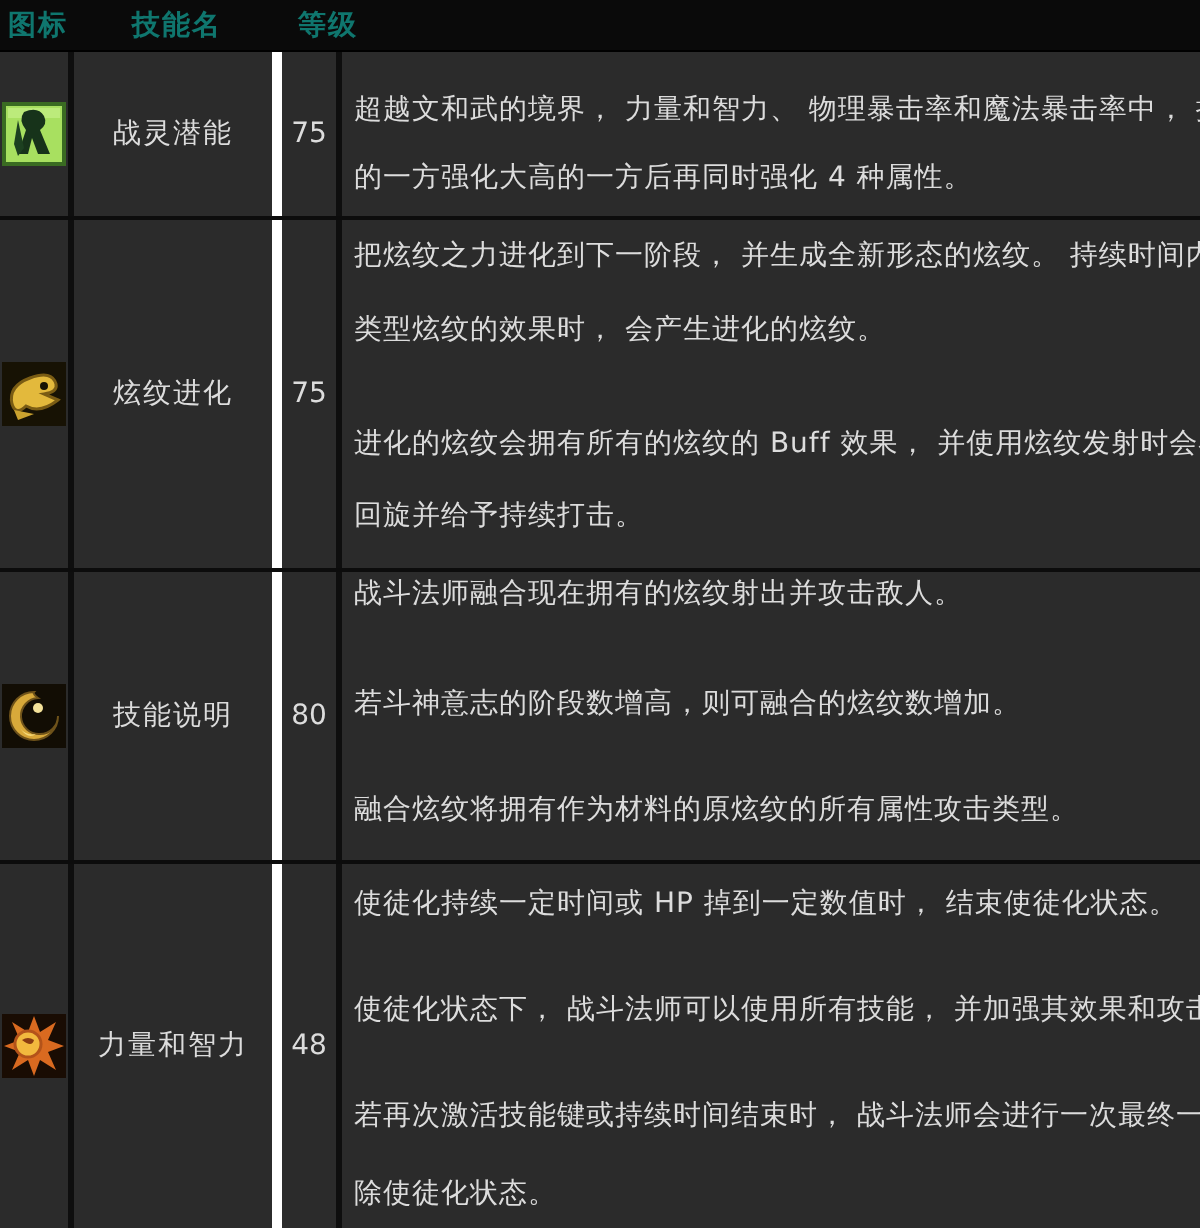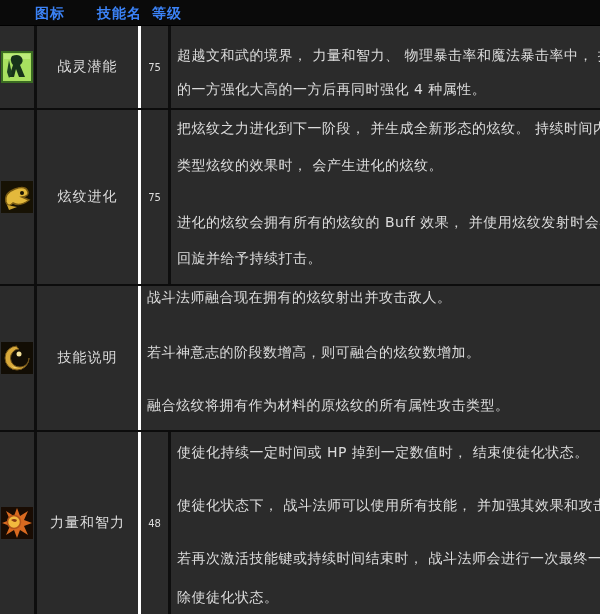--- a/index.html
+++ b/index.html
@@ -25,24 +25,23 @@
     background: #0a0a0a;
     box-sizing: border-box;
     border-bottom: 1px solid #000;
   }
   .header-label {
     position: absolute;
     top: 0;
     line-height: 26px;
     font-size: 14px;
     font-weight: bold;
-    color: #3b82f6;
+    color: #0f766e;
     white-space: nowrap;
     letter-spacing: 1px;
-    margin-left: 31px;
   }
   
   .row {
     display: flex;
     width: 760px;
     box-sizing: border-box;
     border-bottom: 2px solid #0c0c0c;
     background: #2b2b2b;
   }
   .row:last-child { border-bottom: none; }
@@ -53,36 +52,36 @@
   .icon-cell {
     width: 37px;
     border-right: 3px solid #0e0e0e;
     display: flex;
     align-items: center;
     justify-content: flex-start;
   }
   .icon-cell svg { margin-left: 1px; display: block; }
   .name-cell {
     width: 104px;
-    border-right: 3px solid #ffffff;
+    border-right: 5px solid #ffffff;
     display: flex;
     align-items: center;
     justify-content: center;
     font-size: 14px;
     color: #dcdcdc;
     letter-spacing: 1px;
     white-space: nowrap;
   }
   .level-cell {
     width: 30px;
     border-right: 3px solid #0e0e0e;
     display: flex;
     align-items: center;
     justify-content: center;
-    font-size: 10px;
+    font-size: 14px;
     color: #dcdcdc;
   }
   .desc-cell {
     flex: 1 1 auto;
     padding-left: 6px;
     overflow: visible;
   }
   .desc-line {
     font-size: 14px;
     line-height: 20px;
@@ -91,21 +90,21 @@
     letter-spacing: 0.5px;
   }
 </style>
 </head>
 <body>
 
 <div class="table">
   <div class="header-row">
     <span class="header-label" style="left:4px">图标</span>
     <span class="header-label" style="left:66px">技能名</span>
-    <span class="header-label" style="left:121px">等级</span>
+    <span class="header-label" style="left:149px">等级</span>
   </div>
   <div id="rows">
       <div class="row" style="height: 84px;">
         <div class="cell icon-cell">
     <svg width="32" height="32" viewBox="0 0 32 32">
       <rect x="1" y="1" width="30" height="30" fill="#a8e060" stroke="#3a6b22" stroke-width="2"></rect>
       <rect x="3" y="3" width="26" height="5" fill="#c4ef88" opacity="0.7"></rect>
       <path d="M11 5 q7 -3 10 2 q2 4 -2 7 l5 12 h-6 l-3 -8 -2 8 h-5 l4 -12 q-4 -5 -1 -9z" fill="#17331a"></path>
       <path d="M8 9 l3 14 -3 4 -2 -6z" fill="#1d4020"></path>
     </svg>
@@ -138,20 +137,21 @@
       <div class="row" style="height: 146px;">
         <div class="cell icon-cell">
     <svg width="32" height="32" viewBox="0 0 32 32">
       <rect width="32" height="32" fill="#120d04"></rect>
       <path d="M16 4 a12 12 0 1 0 12 12 c0 5 -4 9 -9 9 a9 9 0 0 1 -1 -18 c-3 -2 -2 -3 -2 -3z" fill="#d8a93a" stroke="#6e521a" stroke-width="1"></path>
       <circle cx="18" cy="12" r="2.5" fill="#f4e29a"></circle>
       <path d="M9 22 q3 4 8 3 q-4 3 -8 -3z" fill="#f4d87a"></path>
     </svg>
   </div>
         <div class="cell name-cell">技能说明</div>
+        <div class="cell level-cell">80</div>
         <div class="cell desc-cell" style="padding-top: 1px;">
           <div class="desc-line">战斗法师融合现在拥有的炫纹射出并攻击敌人。</div>
           <div class="desc-line" style="margin-top: 35px;">若斗神意志的阶段数增高，则可融合的炫纹数增加。</div>
           <div class="desc-line" style="margin-top: 33px;">融合炫纹将拥有作为材料的原炫纹的所有属性攻击类型。</div>
         </div>
       </div>
       <div class="row" style="height: 182px;">
         <div class="cell icon-cell">
     <svg width="32" height="32" viewBox="0 0 32 32">
       <rect width="32" height="32" fill="#190c03"></rect>

